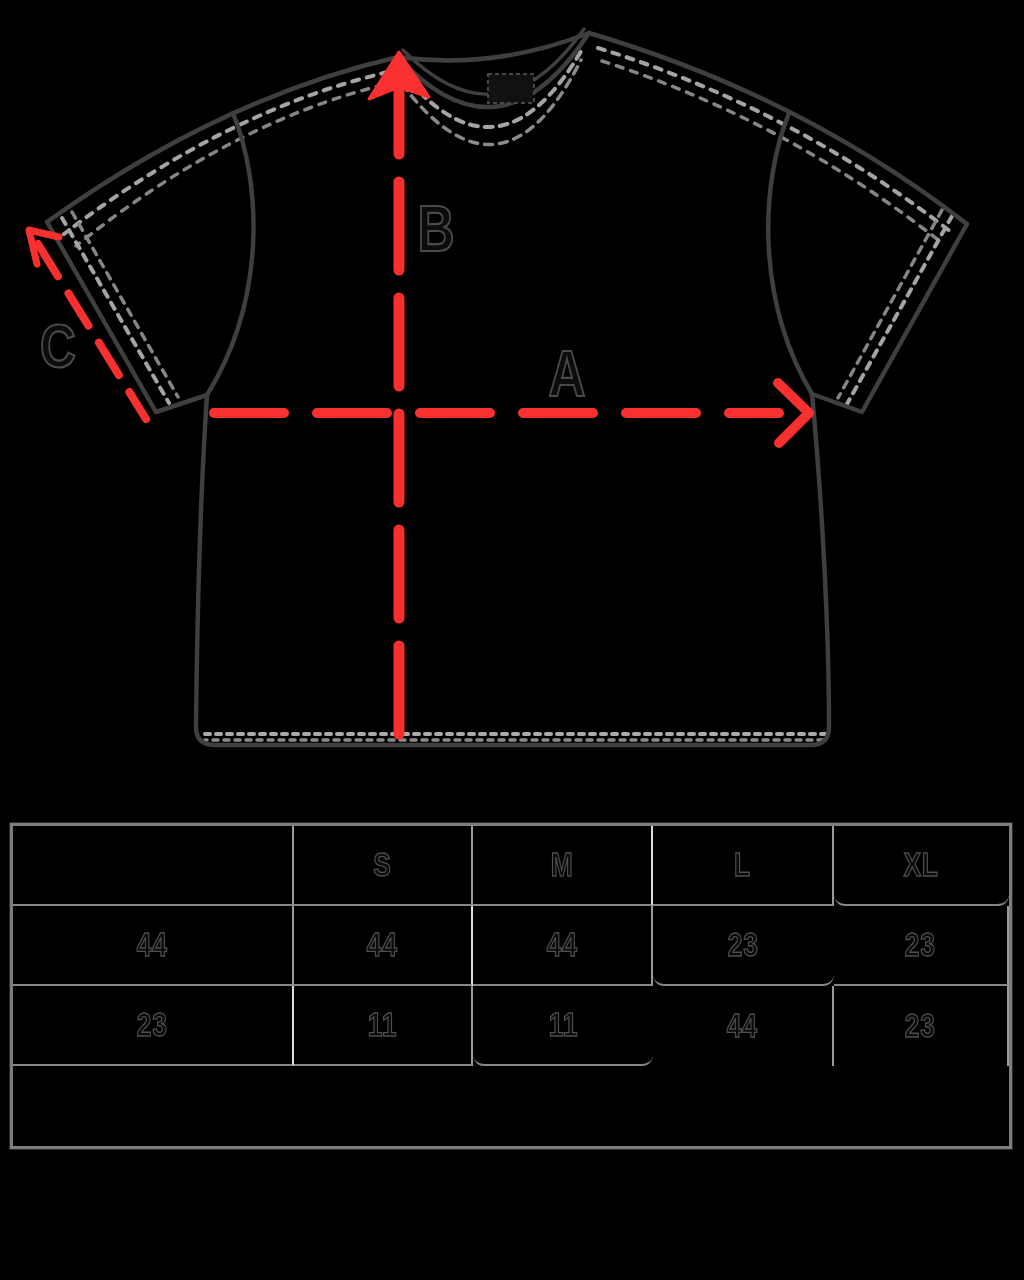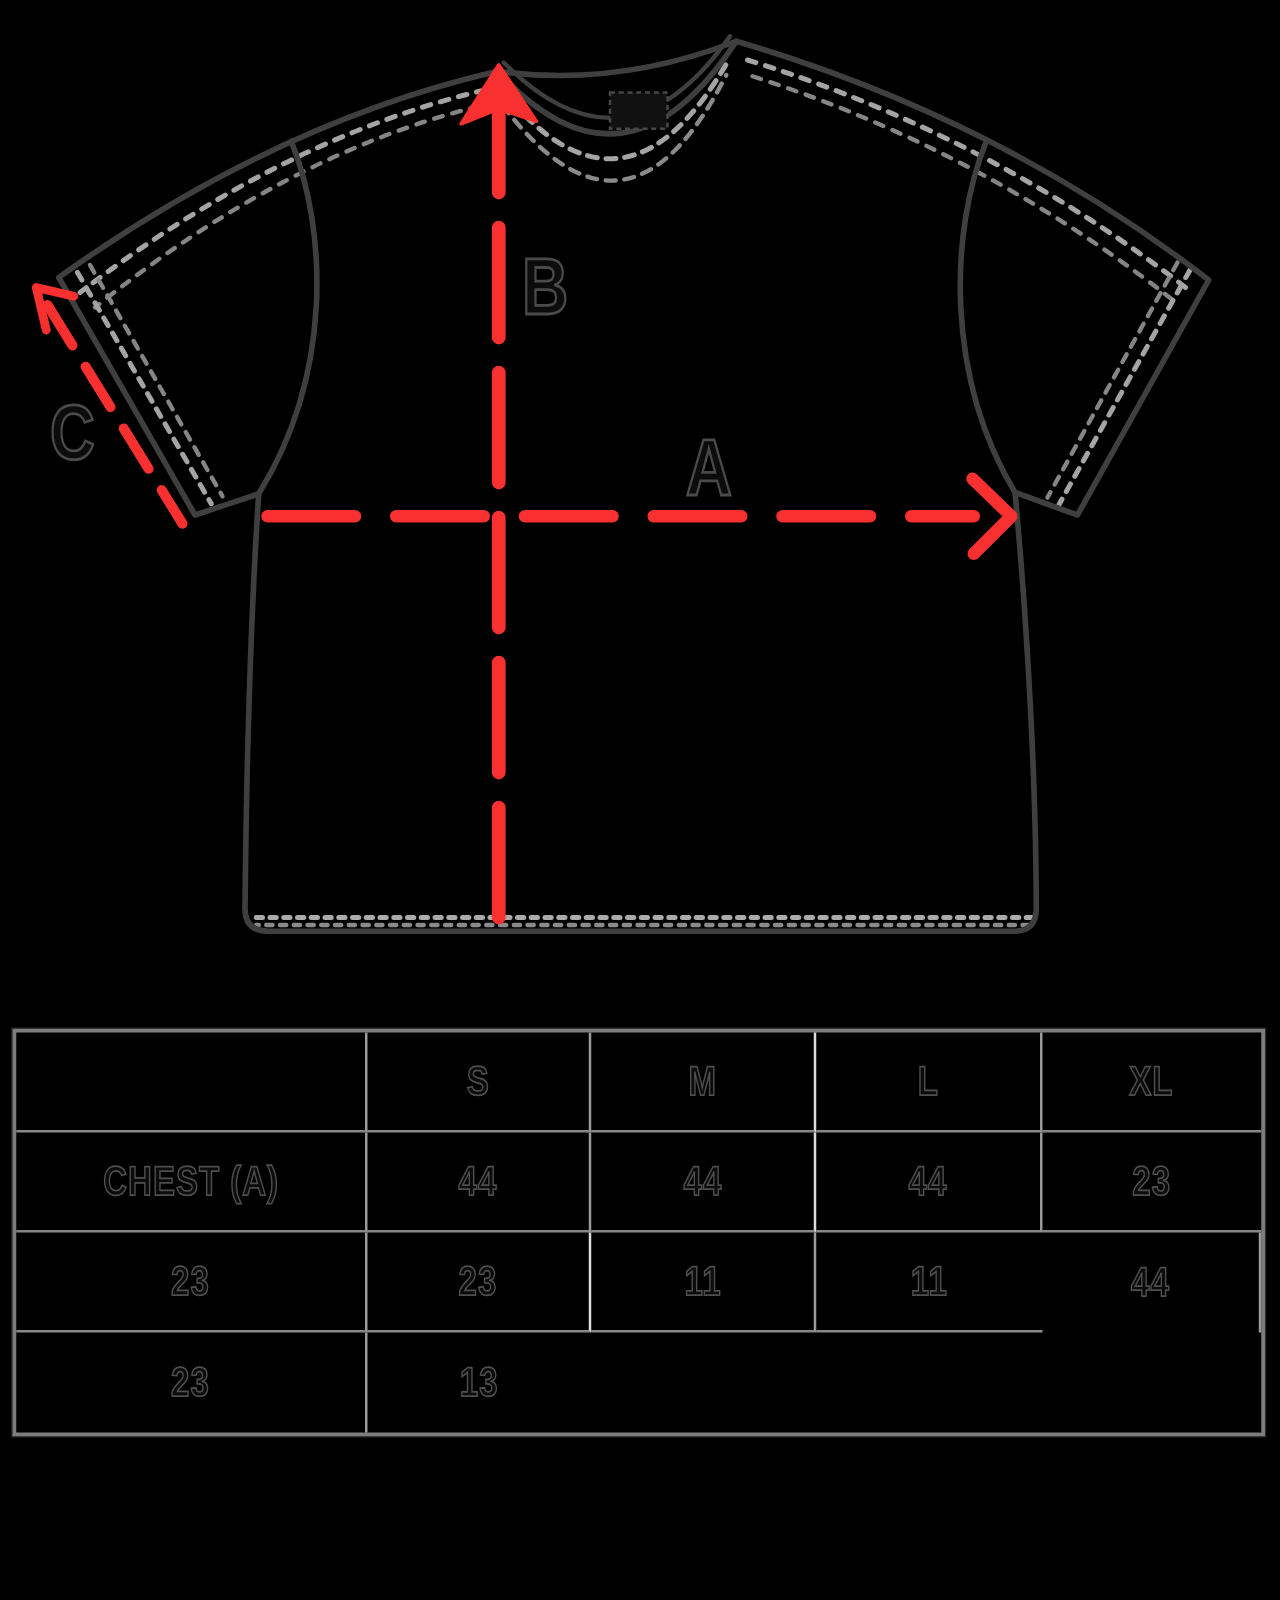--- a/index.html
+++ b/index.html
@@ -23,21 +23,21 @@
     box-shadow:0 0 0 1px #2a2a2a;
     background:#000;
   }
   .tcell{
     display:flex;align-items:center;justify-content:center;
     border-right:2px solid #9a9a9a;
     border-bottom:2px solid #878787;
     overflow:hidden;
   }
   .tcell.sep-light{border-right-color:#dcdcdc;}
-  .tcell.col-last{border-right:none;}
+  .tcell.col-last{border-right:none;border-radius:11px;}
   .tcell.row-last{border-bottom:none;}
   .tcell span{
     display:inline-block;
     transform:scaleX(0.8);
     white-space:nowrap;
     font-weight:700;
     font-size:33px;
     letter-spacing:1px;
     color:#3a3a3a;
   }
@@ -122,23 +122,20 @@
         <span>M</span>
       </div>
     <div class="tcell">
         <span>L</span>
       </div>
     <div class="tcell col-last">
         <span>XL</span>
       </div>
 
     <div class="tcell">
-        <span>CHEST (A)</span>
-      </div>
-    <div class="tcell">
         <span>44</span>
       </div>
     <div class="tcell sep-light">
         <span>44</span>
       </div>
     <div class="tcell">
         <span>44</span>
       </div>
     <div class="tcell col-last">
         <span>23</span>
@@ -156,18 +153,15 @@
     <div class="tcell col-last">
         <span>11</span>
       </div>
 
     <div class="tcell row-last">
         <span>44</span>
       </div>
     <div class="tcell row-last">
         <span>23</span>
       </div>
-    <div class="tcell row-last col-last">
-        <span>13</span>
-      </div>
   </div>
 
 </div>
 
 </body></html>

